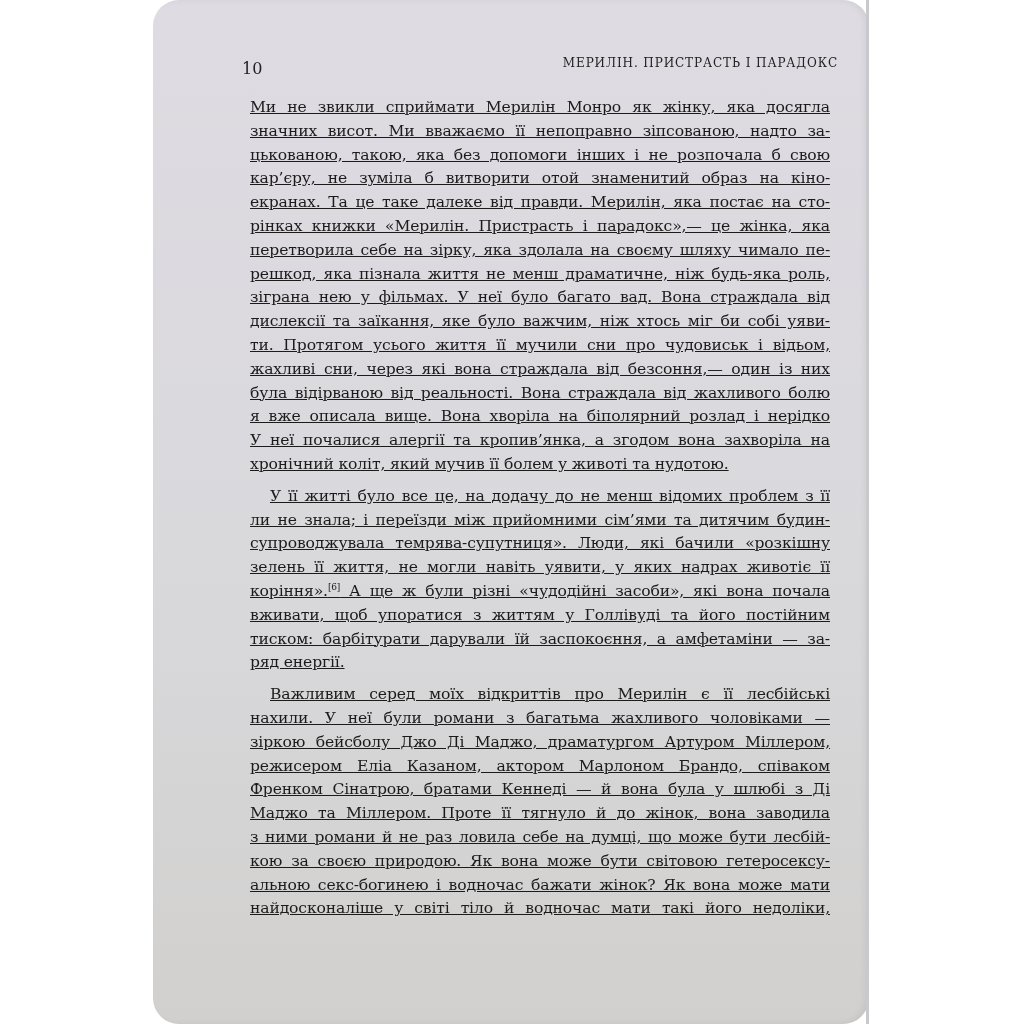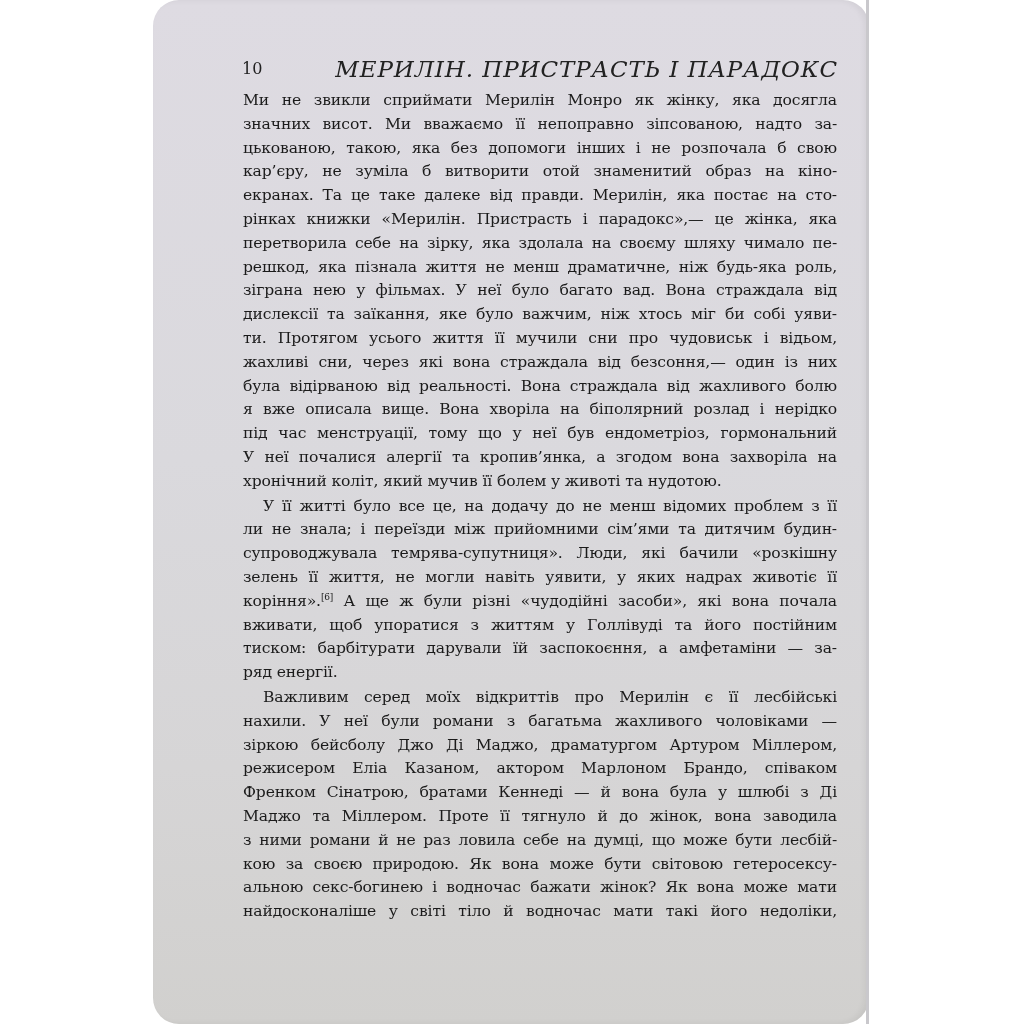--- a/index.html
+++ b/index.html
@@ -41,35 +41,34 @@
     position: absolute;
     left: 0;
     top: 3px;
     font-size: 16px;
     letter-spacing: 0px;
   }
   .book-title {
     position: absolute;
     right: 0;
     top: 0;
-    font-size: 23px;
+    font-size: 12px;
     letter-spacing: 0.9px;
-    font-style: italic;
   }
   .text-block {
     position: absolute;
     left: 89px;
     top: 88px;
     width: 596px;
     font-family: "DejaVu Serif", serif;
     font-size: 15.6px;
     line-height: 23.8px;
     color: #1b1b1b;
   }
-  .para { margin: 1px; }
+  .para { margin: 8px; text-decoration: underline; }
   .line {
     display: block;
     white-space: nowrap;
     text-align: justify;
     text-align-last: justify;
     height: 23.8px;
     letter-spacing: -0.15px;
   }
   .line.last {
     text-align-last: left;
@@ -104,21 +103,20 @@
       <span class="line">екранах. Та це таке далеке від правди. Мерилін, яка постає на сто-</span>
       <span class="line">рінках книжки «Мерилін. Пристрасть і парадокс»,— це жінка, яка</span>
       <span class="line">перетворила себе на зірку, яка здолала на своєму шляху чимало пе-</span>
       <span class="line">решкод, яка пізнала життя не менш драматичне, ніж будь-яка роль,</span>
       <span class="line">зіграна нею у фільмах. У неї було багато вад. Вона страждала від</span>
       <span class="line">дислексії та заїкання, яке було важчим, ніж хтось міг би собі уяви-</span>
       <span class="line">ти. Протягом усього життя її мучили сни про чудовиськ і відьом,</span>
       <span class="line">жахливі сни, через які вона страждала від безсоння,— один із них</span>
       <span class="line">була відірваною від реальності. Вона страждала від жахливого болю</span>
       <span class="line">я вже описала вище. Вона хворіла на біполярний розлад і нерідко</span>
-      <span class="line">під час менструації, тому що у неї був ендометріоз, гормональний</span>
       <span class="line">У неї почалися алергії та кропив’янка, а згодом вона захворіла на</span>
       <span class="line last">хронічний коліт, який мучив її болем у животі та нудотою.</span>
     </div>
 
     <div class="para">
       <span class="line indent">У її житті було все це, на додачу до не менш відомих проблем з її</span>
       <span class="line">ли не знала; і переїзди між прийомними сім’ями та дитячим будин-</span>
       <span class="line">супроводжувала темрява-супутниця». Люди, які бачили «розкішну</span>
       <span class="line">зелень її життя, не могли навіть уявити, у яких надрах животіє її</span>
       <span class="line"><span>коріння».</span><sup class="fnref">[6]</sup><span> А ще ж були різні «чудодійні засоби», які вона почала</span></span>

